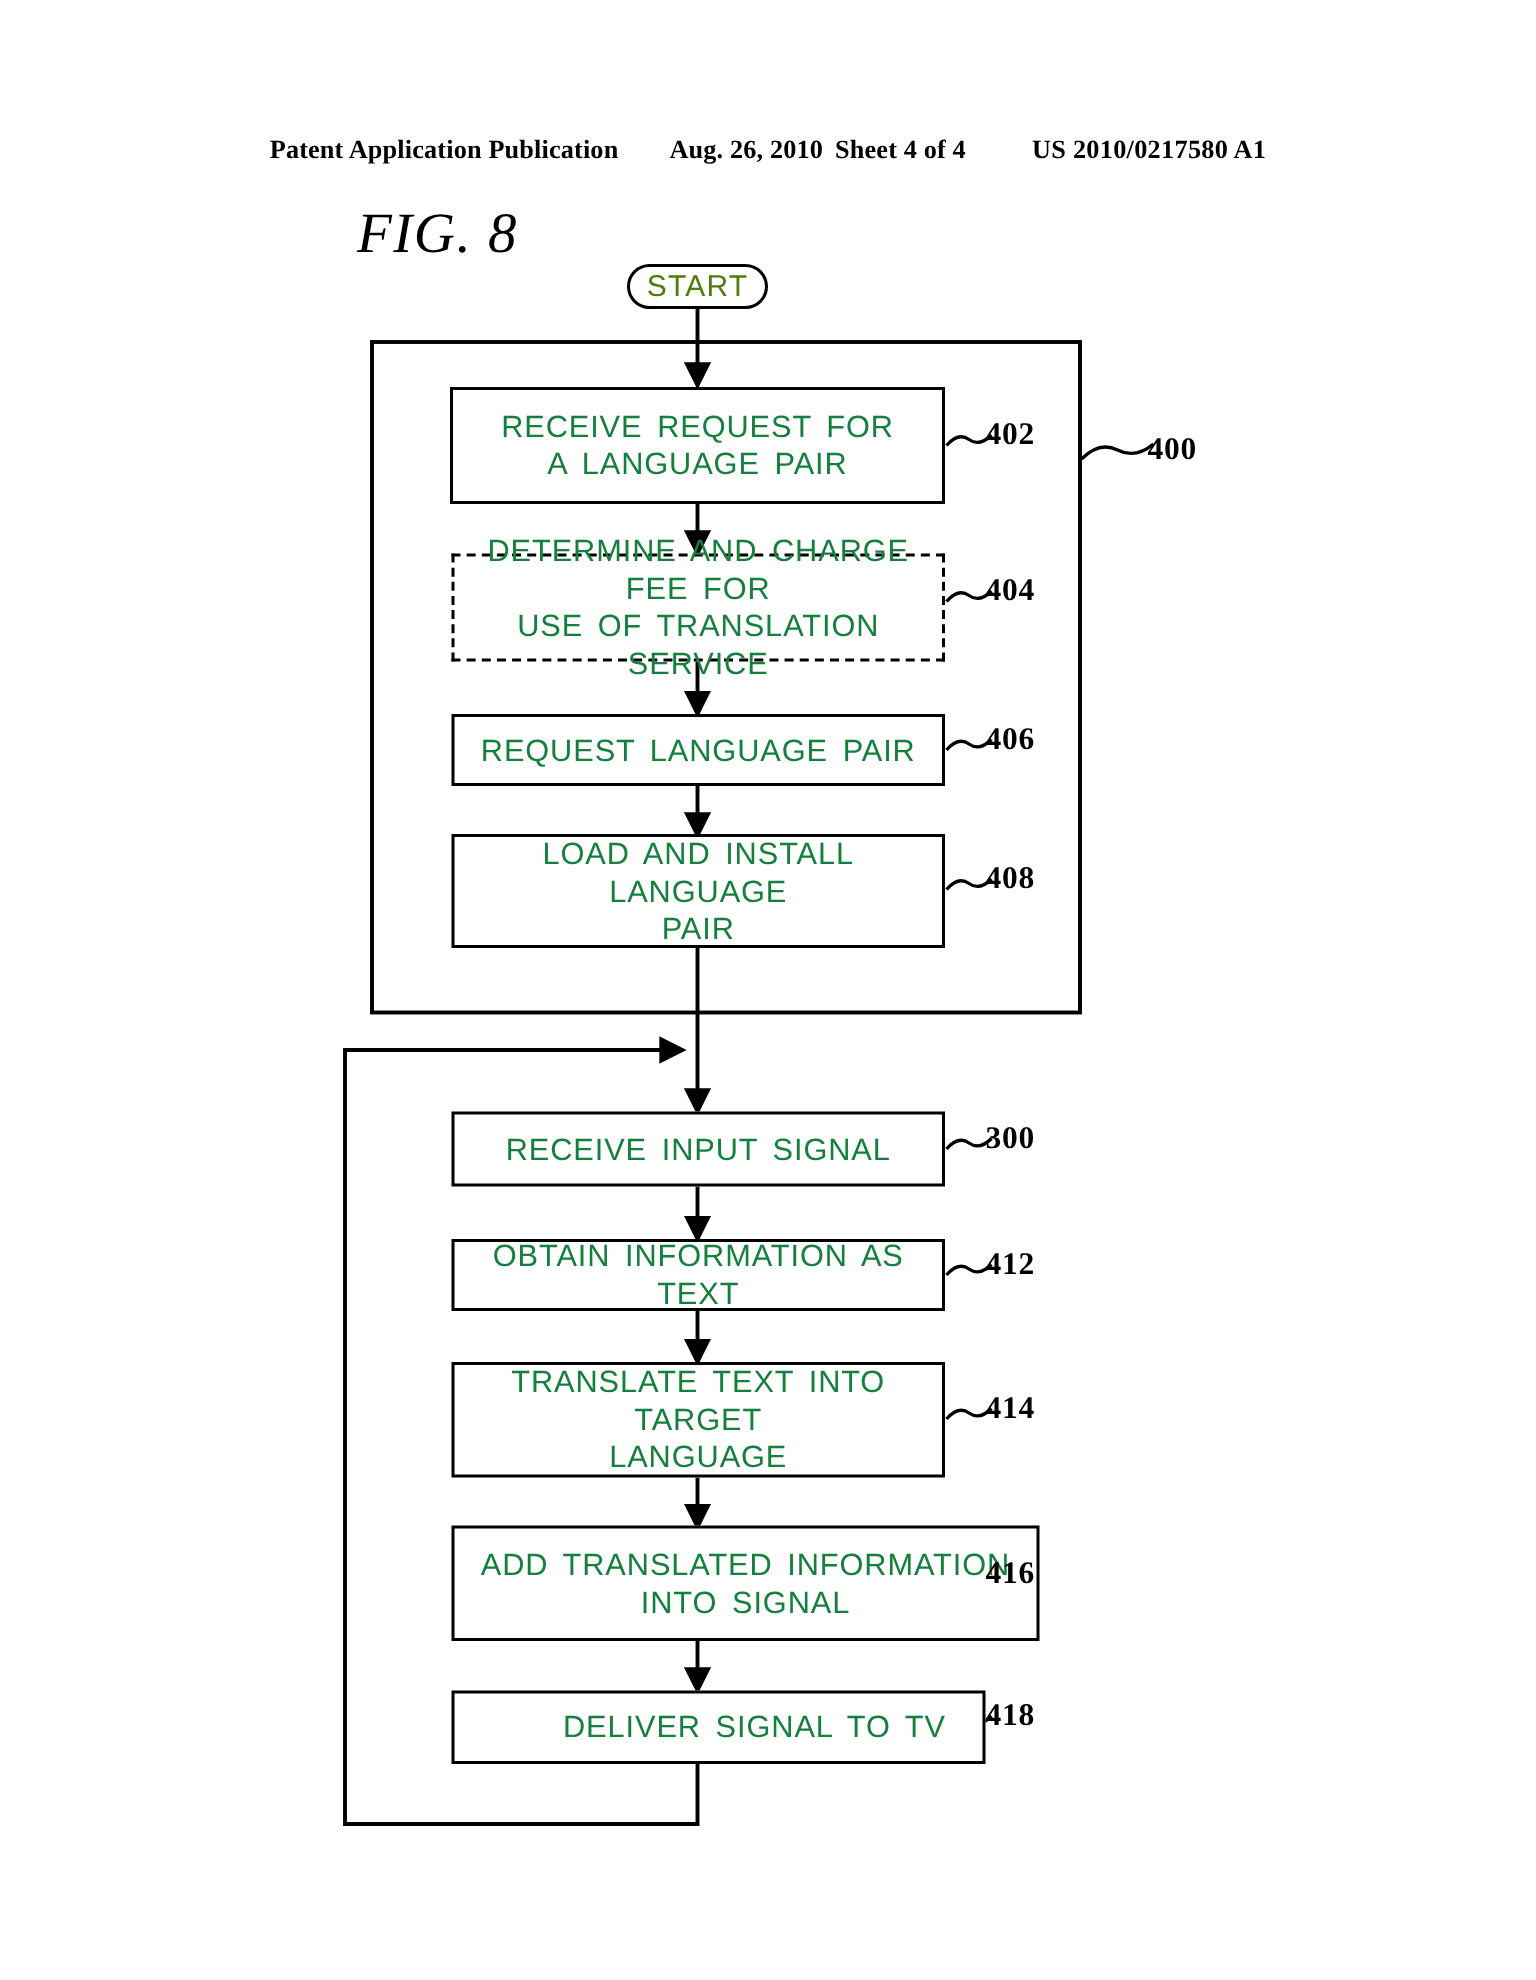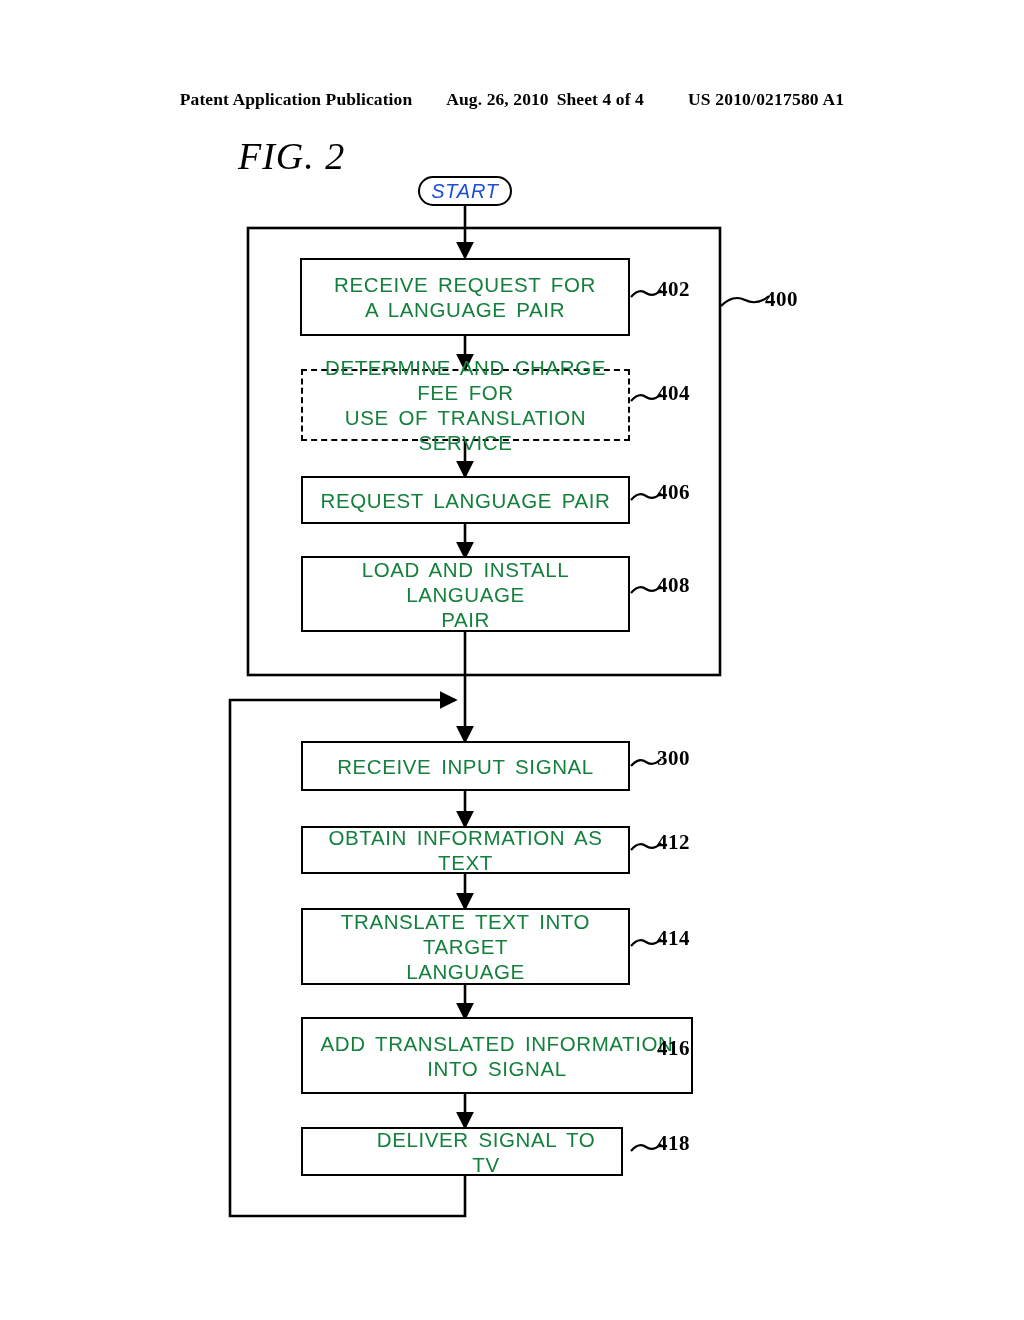--- a/index.html
+++ b/index.html
@@ -98,22 +98,21 @@
     border: 2.5px solid #000;
     border-radius: 18px;
     display: flex;
     align-items: center;
     justify-content: center;
   }
   .terminator .box-text {
     font-family: "Liberation Sans Narrow", "Liberation Sans", sans-serif;
     font-size: 20px;
     letter-spacing: 0.8px;
-    color: #1d4ed8;
-    font-style: italic;
+    color: #4d7c0f;
   }
 
   
   .ref-num {
     position: absolute;
     font-family: "Liberation Serif", serif;
     font-weight: bold;
     font-size: 21px;
     letter-spacing: 0.5px;
     color: #000;
@@ -123,21 +122,21 @@
 </head>
 <body>
 
 <div id="page-header">
   <span class="hdr-pub">Patent Application Publication</span>
   <span class="hdr-date">Aug. 26, 2010</span>
   <span class="hdr-sheet">Sheet 4 of 4</span>
   <span class="hdr-num">US 2010/0217580 A1</span>
 </div>
 
-<div id="fig-label">FIG. 2</div>
+<div id="fig-label">FIG. 8</div>
 
 <div id="figure-canvas">
   <svg width="1024" height="1320" viewBox="0 0 1024 1320" xmlns="http://www.w3.org/2000/svg">
     <defs>
       <marker id="arrow" viewBox="0 0 10 10" refX="8.5" refY="5" markerWidth="7" markerHeight="7" orient="auto-start-reverse">
         <path d="M 0 0 L 10 5 L 0 10 z" fill="#000"></path>
       </marker>
       <marker id="arrow-r" viewBox="0 0 10 10" refX="8.5" refY="5" markerWidth="7" markerHeight="7" orient="auto">
         <path d="M 0 0 L 10 5 L 0 10 z" fill="#000"></path>
       </marker>
@@ -215,21 +214,21 @@
 <div class="flow-box" style="left:301px; top:908px; width:329px; height:77px;">
   <span class="box-text">TRANSLATE TEXT INTO TARGET
 LANGUAGE</span>
 </div>
 
 <div class="flow-box" style="left:301px; top:1017px; width:392px; height:77px;">
   <span class="box-text">ADD TRANSLATED INFORMATION
 INTO SIGNAL</span>
 </div>
 
-<div class="flow-box" style="left:301px; top:1127px; width:322px; height:49px;padding-left:48px;">
+<div class="flow-box" style="left:301px; top:1127px; width:356px; height:49px;padding-left:48px;">
   <span class="box-text">DELIVER SIGNAL TO TV</span>
 </div>
 
 <div class="ref-num" style="left:657px; top:277px;">402</div>
 <div class="ref-num" style="left:657px; top:381px;">404</div>
 <div class="ref-num" style="left:657px; top:480px;">406</div>
 <div class="ref-num" style="left:657px; top:573px;">408</div>
 <div class="ref-num" style="left:657px; top:746px;">300</div>
 <div class="ref-num" style="left:657px; top:830px;">412</div>
 <div class="ref-num" style="left:657px; top:926px;">414</div>

